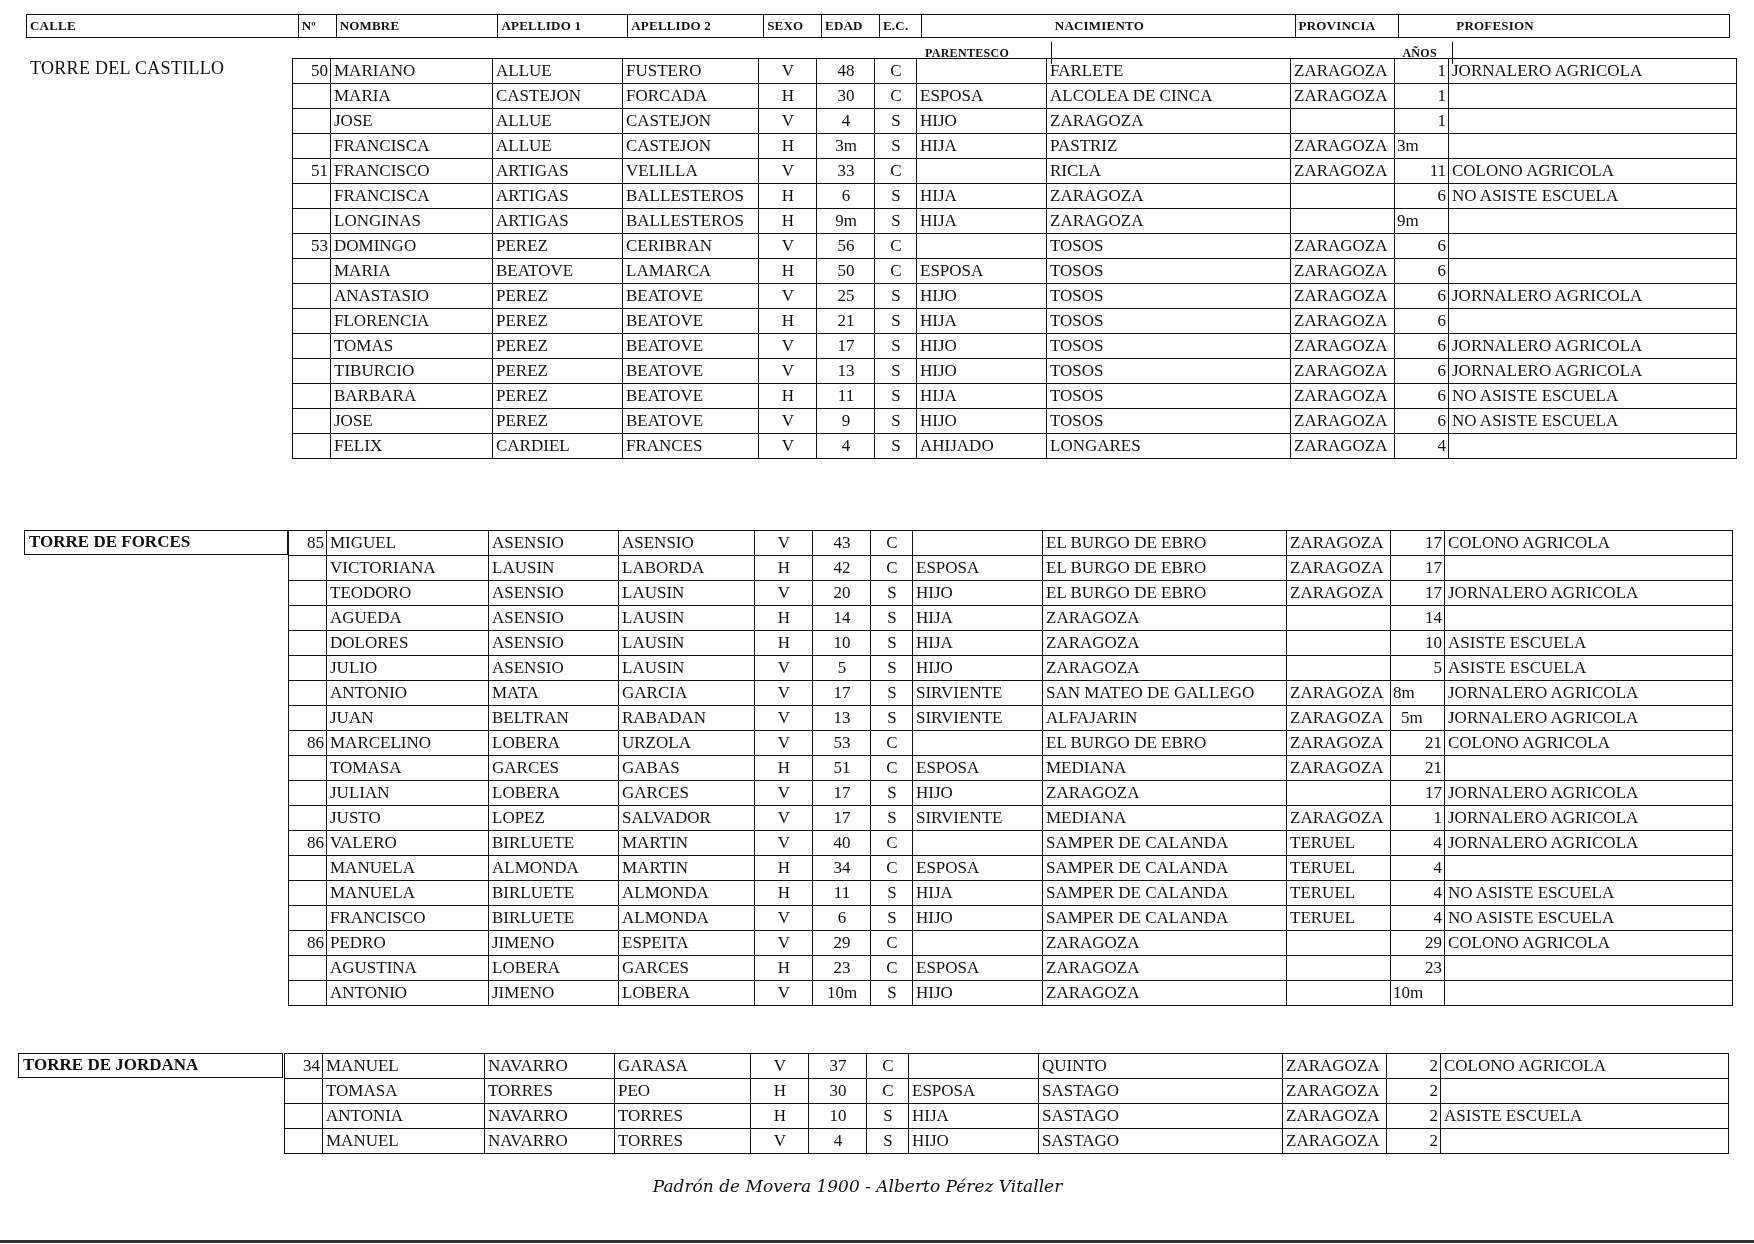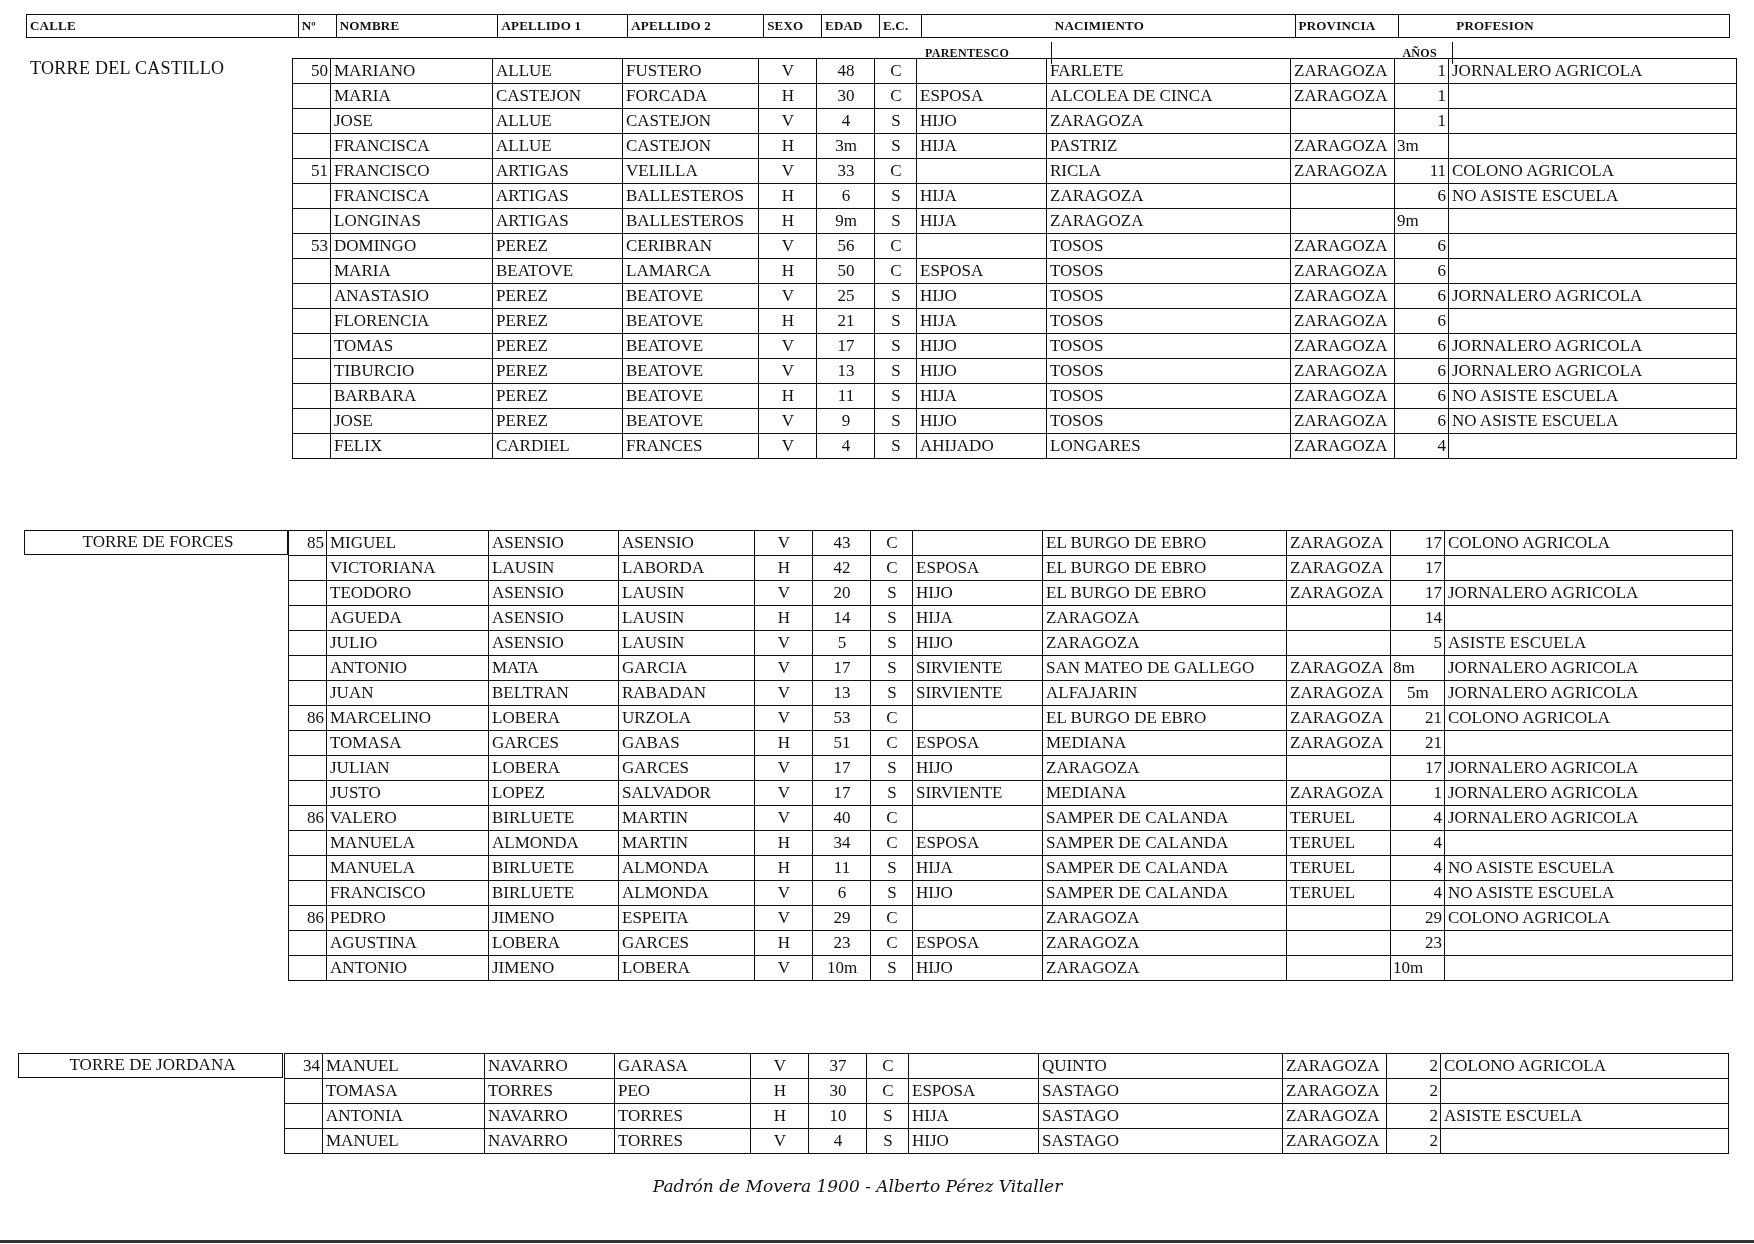--- a/index.html
+++ b/index.html
@@ -30,23 +30,22 @@
     white-space: nowrap; overflow: hidden; line-height: 22px;
   }
   td.c { text-align: center; padding: 0; }
   td.r { text-align: right; padding-right: 2px; }
   td.n { text-align: right; padding-right: 6px; }
   .street-plain {
     position: absolute; font-size: 18px; letter-spacing: 0.3px;
   }
   .street-box {
     position: absolute; border: 1.5px solid #111; box-sizing: border-box;
-    font-weight: normal; font-size: 17px; line-height: 22px; padding-left: 4px;
+    font-weight: bold; font-size: 17px; line-height: 22px; padding-left: 4px;
     height: 25px;
-    text-align: center;
   }
   .footer {
     position: absolute; top: 1176px; left: 0; width: 1715px; text-align: center;
     font-style: italic; font-size: 17px; font-family: "DejaVu Serif", serif;
   }
   .bottom-rule {
     position: absolute; left: 0; top: 1240px; width: 1754px; height: 3px; background: #333;
   }
 </style>
 </head>
@@ -380,20 +379,34 @@
         <td class="c">14</td>
         <td class="c">S</td>
         <td>HIJA</td>
         <td>ZARAGOZA</td>
         <td></td>
         <td class="r">14</td>
         <td></td>
       </tr>
       <tr>
         <td class="n"></td>
+        <td>DOLORES</td>
+        <td>ASENSIO</td>
+        <td>LAUSIN</td>
+        <td class="c">H</td>
+        <td class="c">10</td>
+        <td class="c">S</td>
+        <td>HIJA</td>
+        <td>ZARAGOZA</td>
+        <td></td>
+        <td class="r">10</td>
+        <td>ASISTE ESCUELA</td>
+      </tr>
+      <tr>
+        <td class="n"></td>
         <td>JULIO</td>
         <td>ASENSIO</td>
         <td>LAUSIN</td>
         <td class="c">V</td>
         <td class="c">5</td>
         <td class="c">S</td>
         <td>HIJO</td>
         <td>ZARAGOZA</td>
         <td></td>
         <td class="r">5</td>
@@ -417,21 +430,21 @@
         <td class="n"></td>
         <td>JUAN</td>
         <td>BELTRAN</td>
         <td>RABADAN</td>
         <td class="c">V</td>
         <td class="c">13</td>
         <td class="c">S</td>
         <td>SIRVIENTE</td>
         <td>ALFAJARIN</td>
         <td>ZARAGOZA</td>
-        <td class="r" style="text-align: left; padding-left: 16px;">5m</td>
+        <td class="r" style="text-align: left; padding-left: 10px;">5m</td>
         <td>JORNALERO AGRICOLA</td>
       </tr>
       <tr>
         <td class="n">86</td>
         <td>MARCELINO</td>
         <td>LOBERA</td>
         <td>URZOLA</td>
         <td class="c">V</td>
         <td class="c">53</td>
         <td class="c">C</td>

